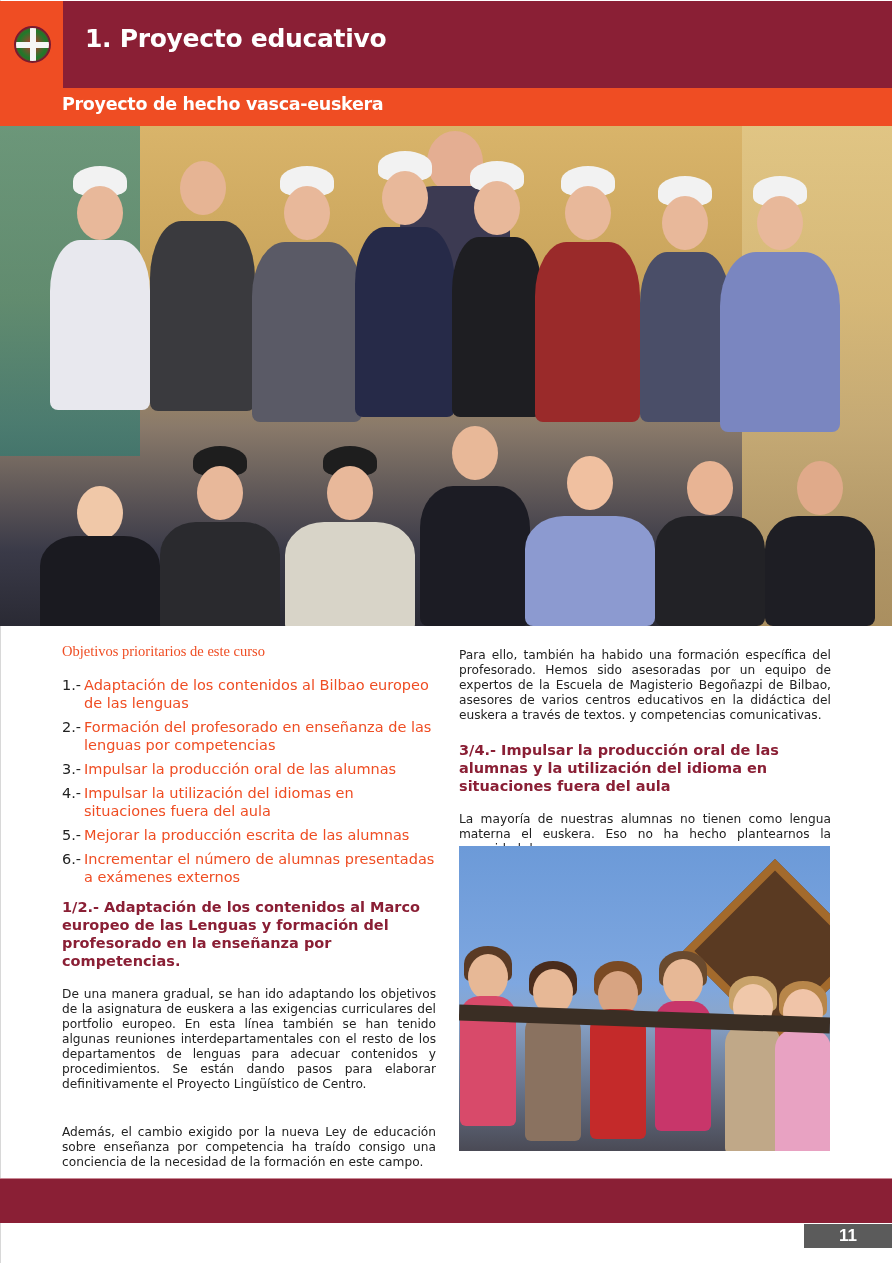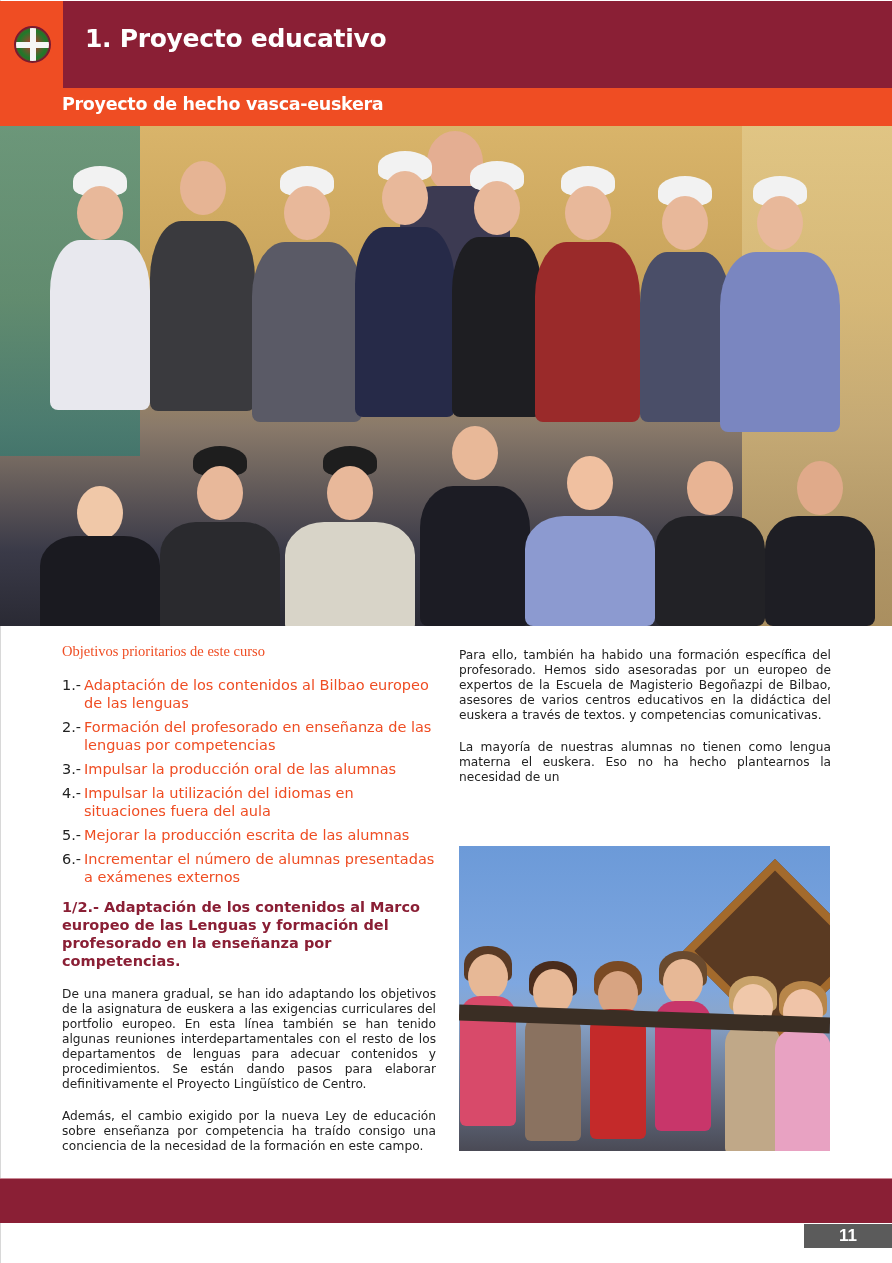--- a/index.html
+++ b/index.html
@@ -176,25 +176,26 @@
         <span class="num">5.-</span>
         <span class="txt">Mejorar la producción escrita de las alumnas</span>
       </li>
     <li>
         <span class="num">6.-</span>
         <span class="txt">Incrementar el número de alumnas presentadas a exámenes externos</span>
       </li>
   </ol>
   <h3 class="h-maroon" style="margin-top:12px;">1/2.- Adaptación de los contenidos al Marco europeo de las Lenguas y formación del profesorado en la enseñanza por competencias.</h3>
   <p class="body-text" style="margin-top:17px;">De una manera gradual, se han ido adaptando los objetivos de la asignatura de euskera a las  exigencias curriculares del portfolio europeo. En esta línea también se han tenido algunas reuniones interdepartamentales con el resto de los departamentos de lenguas para adecuar contenidos y procedimientos. Se están dando pasos para elaborar definitivamente el Proyecto Lingüístico de Centro.</p>
-  <p class="body-text" style="margin-top:17px;">Además, el cambio exigido por la nueva Ley de educación sobre enseñanza por competencia ha traído consigo una conciencia de la necesidad de la formación en este campo.</p>
+  <p class="body-text" style="margin-top:33px;">Además, el cambio exigido por la nueva Ley de educación sobre enseñanza por competencia ha traído consigo una conciencia de la necesidad de la formación en este campo.</p>
 </div>
 
 <div class="col-right">
-  <p class="body-text">Para ello, también ha habido una formación específica del profesorado. Hemos sido asesoradas por un europeo de expertos de la Escuela de Magisterio Begoñazpi de Bilbao, asesores de varios centros educativos en la didáctica del euskera a través de textos. y competencias comunicativas.</p>
+  <p class="body-text">Para ello, también ha habido una formación específica del profesorado. Hemos sido asesoradas por un equipo de expertos de la Escuela de Magisterio Begoñazpi de Bilbao, asesores de varios centros educativos en la didáctica del euskera a través de textos. y competencias comunicativas.</p>
+  <h3 class="h-maroon" style="margin-top:18px;">3/4.- Impulsar la producción oral de las alumnas y la utilización del idioma en situaciones fuera del aula</h3>
   <p class="body-text" style="margin-top:17px;">La mayoría de nuestras alumnas no tienen como lengua materna el euskera. Eso no ha hecho plantearnos la necesidad de un</p>
 </div>
 
 <div class="photo-2" title="Children leaning on a wooden railing outdoors under blue sky">
   <div class="roof"></div>
   <div class="p2kid" style="left:5px;top:100px;">
       <div class="hair" style="left:0;top:0;background:#5a3a24;"></div>
       <div class="head" style="left:4px;top:8px;"></div>
       <div class="torso" style="left:-4px;top:50px;background:#d84a6a;"></div>
     </div>

